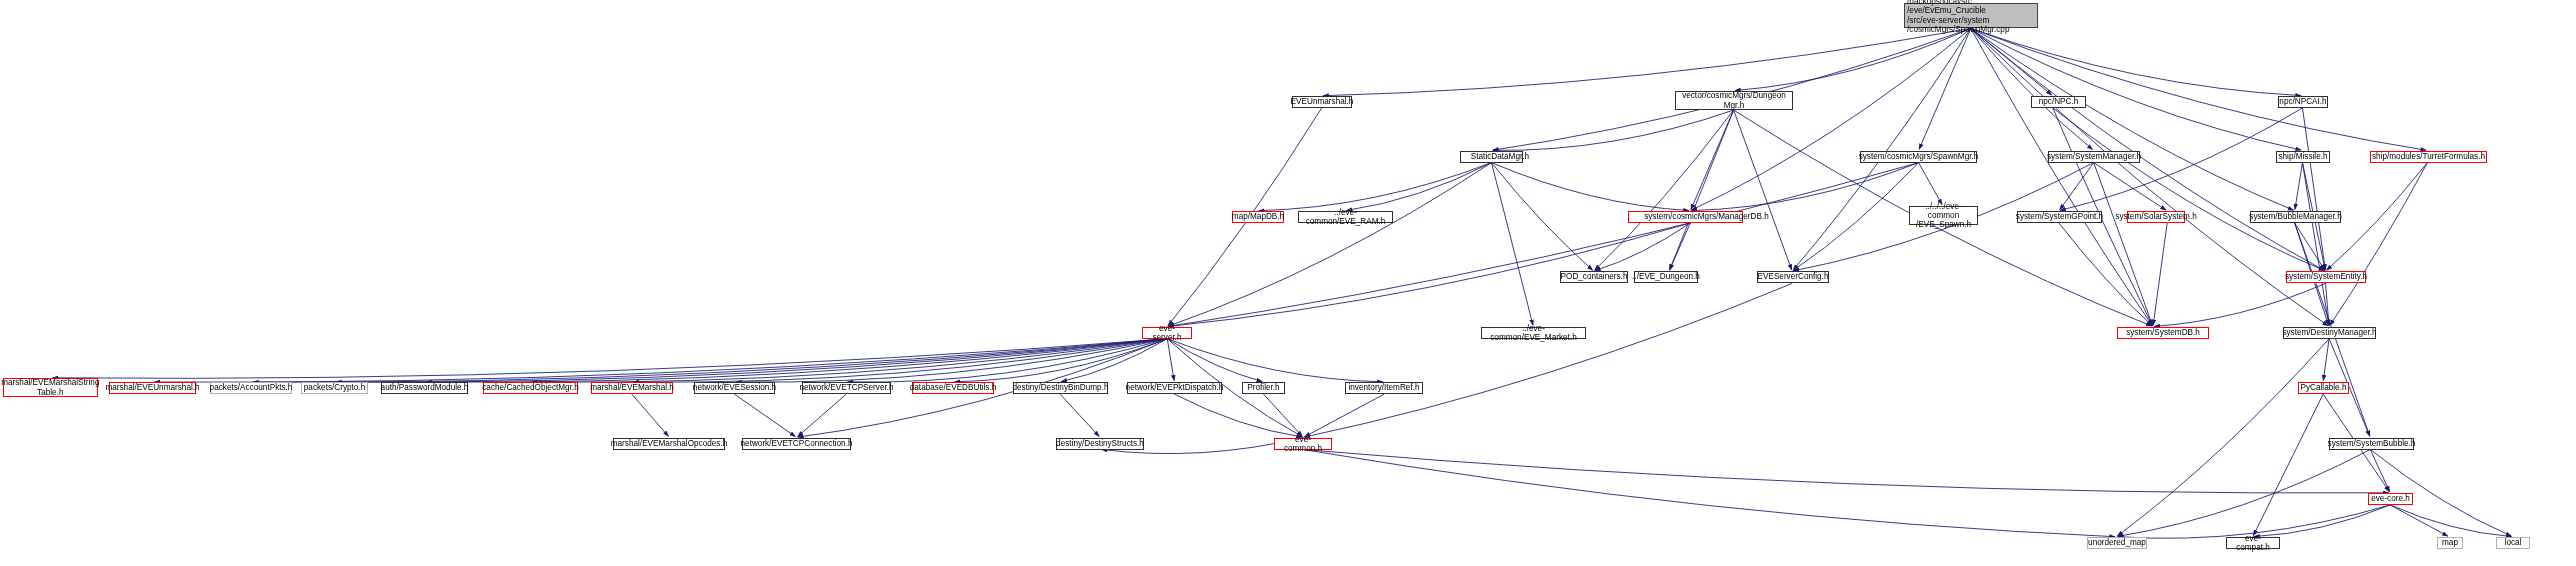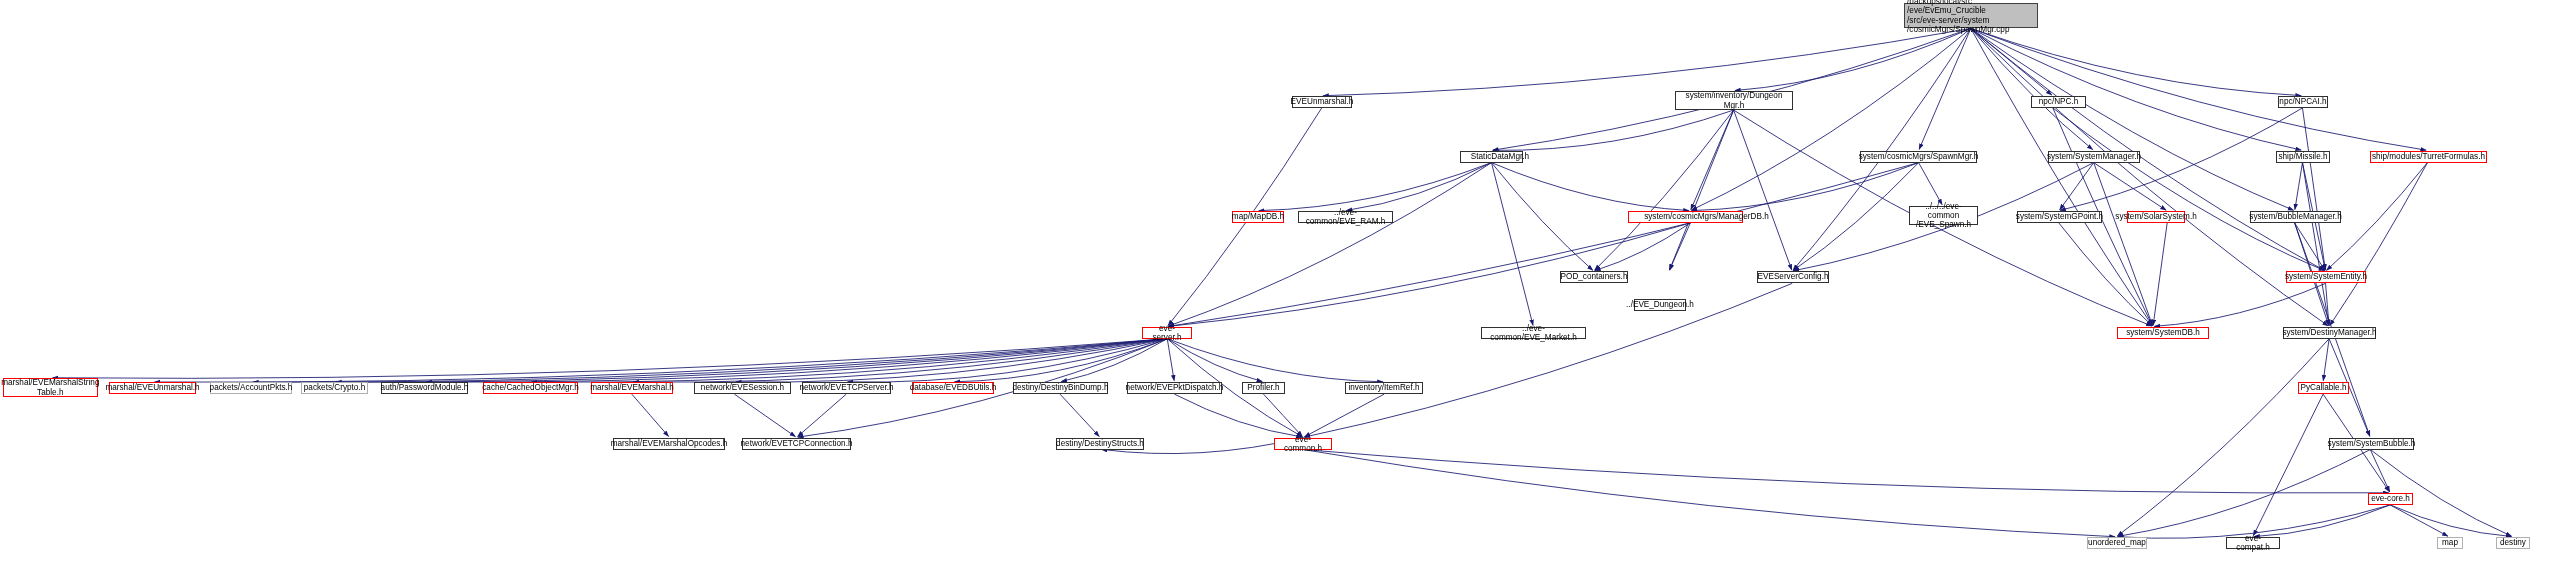--- a/index.html
+++ b/index.html
@@ -145,65 +145,65 @@
         <path d="M3364.5,711 Q3171.75,768.195 2980.986511446124,755.7681115043434" marker-end="url(#arrow)" stroke="#191970" stroke-width="1.2" fill="none"></path>
         <path d="M3270,555 Q3317.25,624.5 3363.3755426953853,692.3460363455932" marker-end="url(#arrow)" stroke="#191970" stroke-width="1.2" fill="none"></path>
         <path d="M3270,555 Q3220.5,655.5 3171.883699645098,754.2058219326797" marker-end="url(#arrow)" stroke="#191970" stroke-width="1.2" fill="none"></path>
       </g>
   </svg>
 <div class="node root" style="left: 1904px; top: 2.8px; width: 134px; height: 25.6px;">/backups/local/src
 /eve/EvEmu_Crucible
 /src/eve-server/system
 /cosmicMgrs/SpawnMgr.cpp</div>
     <div class="node dark" style="left: 1292px; top: 96px; width: 60px; height: 12px;">EVEUnmarshal.h</div>
-    <div class="node dark" style="left: 1675px; top: 91px; width: 118px; height: 19px;">system/inventory/Dungeon
+    <div class="node dark" style="left: 1675px; top: 91px; width: 118px; height: 19px;">vector/cosmicMgrs/Dungeon
 Mgr.h</div>
     <div class="node dark" style="left: 2031px; top: 96px; width: 55px; height: 12px;">npc/NPC.h</div>
     <div class="node dark" style="left: 2278px; top: 96px; width: 50px; height: 12px;">npc/NPCAI.h</div>
     <div class="node dark" style="left: 1460px; top: 151px; width: 63px; height: 12px; padding-left: 19px;">StaticDataMgr.h</div>
     <div class="node dark" style="left: 1860px; top: 151px; width: 117px; height: 12px;">system/cosmicMgrs/SpawnMgr.h</div>
     <div class="node dark" style="left: 2048px; top: 151px; width: 92px; height: 12px;">system/SystemManager.h</div>
     <div class="node dark" style="left: 2276px; top: 151px; width: 54px; height: 12px;">ship/Missile.h</div>
     <div class="node red" style="left: 2370px; top: 151px; width: 117px; height: 12px;">ship/modules/TurretFormulas.h</div>
     <div class="node red" style="left: 1232px; top: 211px; width: 52px; height: 12px;">map/MapDB.h</div>
     <div class="node dark" style="left: 1298px; top: 211px; width: 95px; height: 12px;">../eve-common/EVE_RAM.h</div>
     <div class="node red" style="left: 1628px; top: 211px; width: 115px; height: 12px; padding-left: 44px;">system/cosmicMgrs/ManagerDB.h</div>
     <div class="node dark" style="left: 1909px; top: 206px; width: 69px; height: 19px;">../../../eve-common
 /EVE_Spawn.h</div>
     <div class="node dark" style="left: 2017px; top: 211px; width: 85px; height: 12px;">system/SystemGPoint.h</div>
     <div class="node red" style="left: 2127px; top: 211px; width: 58px; height: 12px;">system/SolarSystem.h</div>
     <div class="node dark" style="left: 2250px; top: 211px; width: 91px; height: 12px;">system/BubbleManager.h</div>
     <div class="node dark" style="left: 1560px; top: 271px; width: 68px; height: 12px;">POD_containers.h</div>
-    <div class="node dark" style="left: 1634px; top: 271px; width: 52px; height: 12px; margin-top: 28px;">../EVE_Dungeon.h</div>
+    <div class="node dark" style="left: 1634px; top: 271px; width: 64px; height: 12px;">../EVE_Dungeon.h</div>
     <div class="node dark" style="left: 1757px; top: 271px; width: 72px; height: 12px;">EVEServerConfig.h</div>
     <div class="node red" style="left: 2286px; top: 271px; width: 80px; height: 12px;">system/SystemEntity.h</div>
     <div class="node red" style="left: 1142px; top: 327px; width: 50px; height: 12px;">eve-server.h</div>
     <div class="node dark" style="left: 1481px; top: 327px; width: 105px; height: 12px;">../eve-common/EVE_Market.h</div>
     <div class="node red" style="left: 2117px; top: 327px; width: 92px; height: 12px;">system/SystemDB.h</div>
     <div class="node dark" style="left: 2283px; top: 327px; width: 93px; height: 12px;">system/DestinyManager.h</div>
     <div class="node red" style="left: 2298px; top: 382px; width: 51px; height: 12px;">PyCallable.h</div>
     <div class="node red" style="left: 2.8px; top: 378px; width: 95px; height: 19px;">marshal/EVEMarshalString
 Table.h</div>
     <div class="node red" style="left: 109px; top: 382px; width: 87px; height: 12px;">marshal/EVEUnmarshal.h</div>
     <div class="node gray" style="left: 210px; top: 382px; width: 82px; height: 12px;">packets/AccountPkts.h</div>
     <div class="node gray" style="left: 301px; top: 382px; width: 67px; height: 12px;">packets/Crypto.h</div>
     <div class="node dark" style="left: 381px; top: 382px; width: 87px; height: 12px;">auth/PasswordModule.h</div>
     <div class="node red" style="left: 483px; top: 382px; width: 95px; height: 12px;">cache/CachedObjectMgr.h</div>
     <div class="node red" style="left: 591px; top: 382px; width: 82px; height: 12px;">marshal/EVEMarshal.h</div>
-    <div class="node dark" style="left: 694px; top: 382px; width: 97px; height: 12px;">network/EVESession.h</div>
+    <div class="node dark" style="left: 694px; top: 382px; width: 81px; height: 12px;">network/EVESession.h</div>
     <div class="node dark" style="left: 802px; top: 382px; width: 89px; height: 12px;">network/EVETCPServer.h</div>
     <div class="node red" style="left: 912px; top: 382px; width: 82px; height: 12px;">database/EVEDBUtils.h</div>
     <div class="node dark" style="left: 1013px; top: 382px; width: 95px; height: 12px;">destiny/DestinyBinDump.h</div>
     <div class="node dark" style="left: 1127px; top: 382px; width: 95px; height: 12px;">network/EVEPktDispatch.h</div>
     <div class="node dark" style="left: 1242px; top: 382px; width: 43px; height: 12px;">Profiler.h</div>
     <div class="node dark" style="left: 1345px; top: 382px; width: 78px; height: 12px;">inventory/ItemRef.h</div>
     <div class="node dark" style="left: 613px; top: 438px; width: 112px; height: 12px;">marshal/EVEMarshalOpcodes.h</div>
     <div class="node dark" style="left: 742px; top: 438px; width: 109px; height: 12px;">network/EVETCPConnection.h</div>
     <div class="node dark" style="left: 1056px; top: 438px; width: 88px; height: 12px;">destiny/DestinyStructs.h</div>
     <div class="node red" style="left: 1274px; top: 438px; width: 58px; height: 12px;">eve-common.h</div>
     <div class="node dark" style="left: 2329px; top: 438px; width: 85px; height: 12px;">system/SystemBubble.h</div>
     <div class="node red" style="left: 2368px; top: 493px; width: 45px; height: 12px;">eve-core.h</div>
     <div class="node gray" style="left: 2087px; top: 537px; width: 60px; height: 12px;">unordered_map</div>
     <div class="node dark" style="left: 2226px; top: 537px; width: 54px; height: 12px;">eve-compat.h</div>
     <div class="node gray" style="left: 2437px; top: 537px; width: 26px; height: 12px;">map</div>
-    <div class="node gray" style="left: 2496px; top: 537px; width: 34px; height: 12px;">destiny</div>
+    <div class="node gray" style="left: 2496px; top: 537px; width: 34px; height: 12px;">local</div>
   </div>
 
 
 </body></html>

